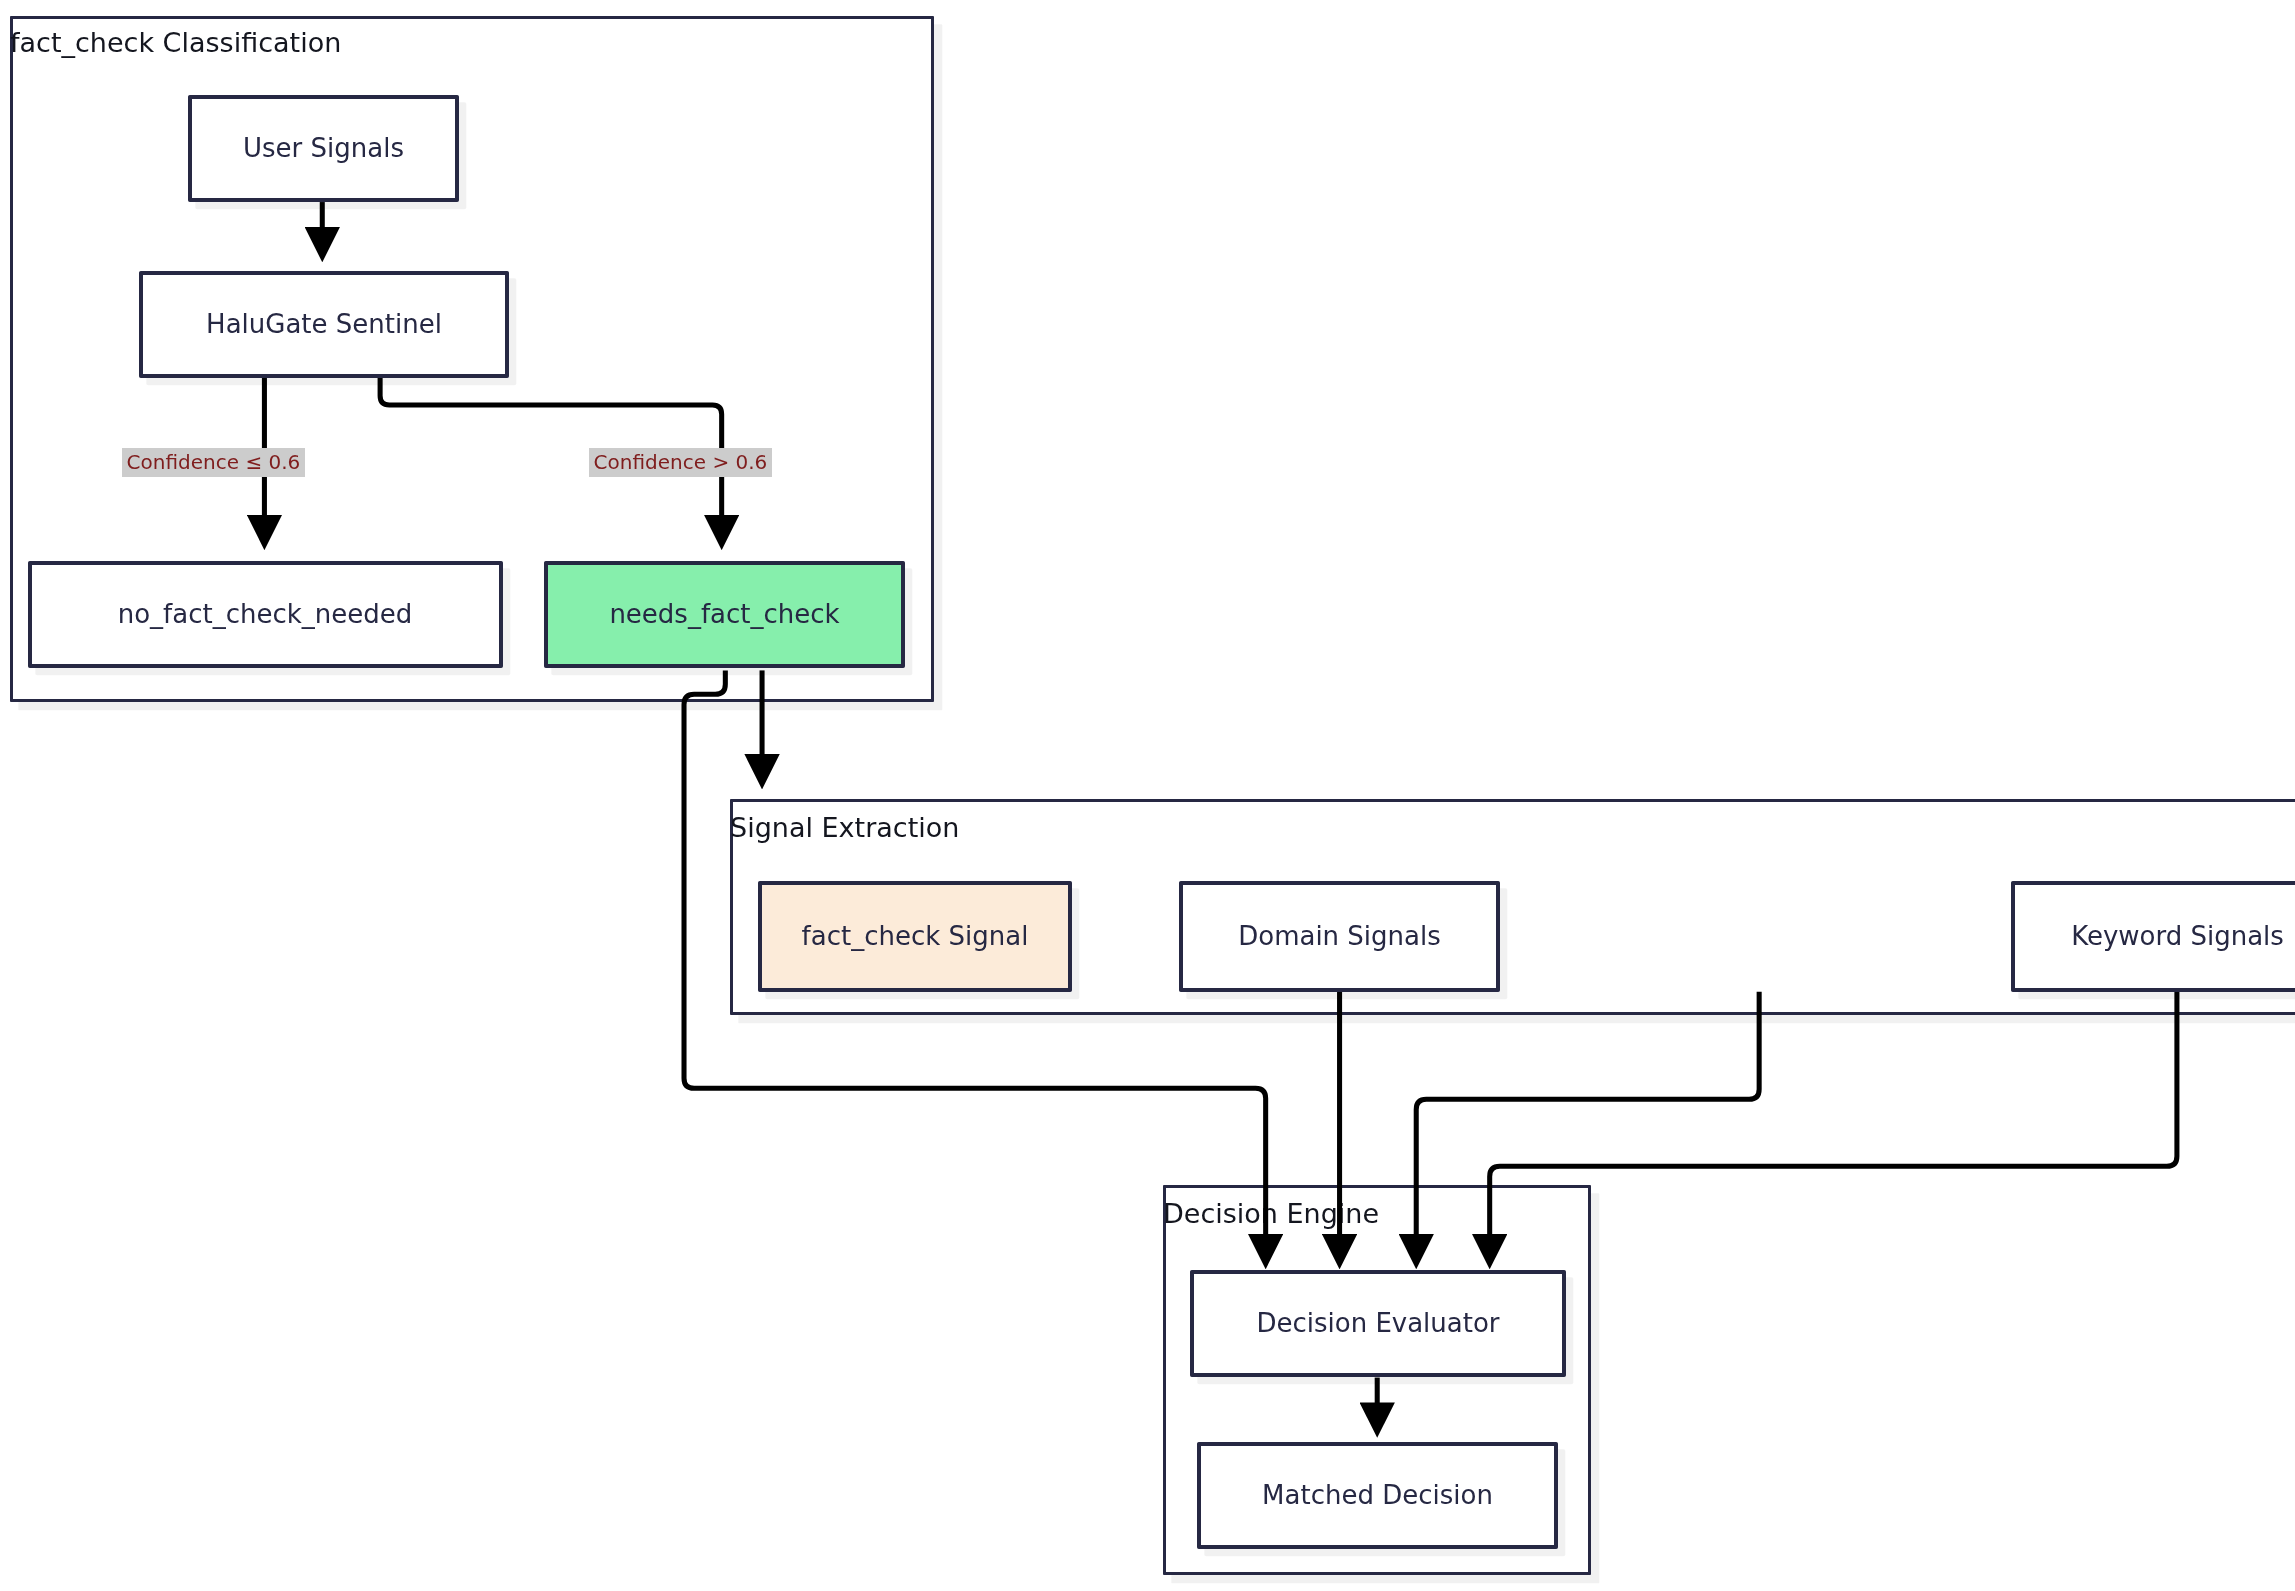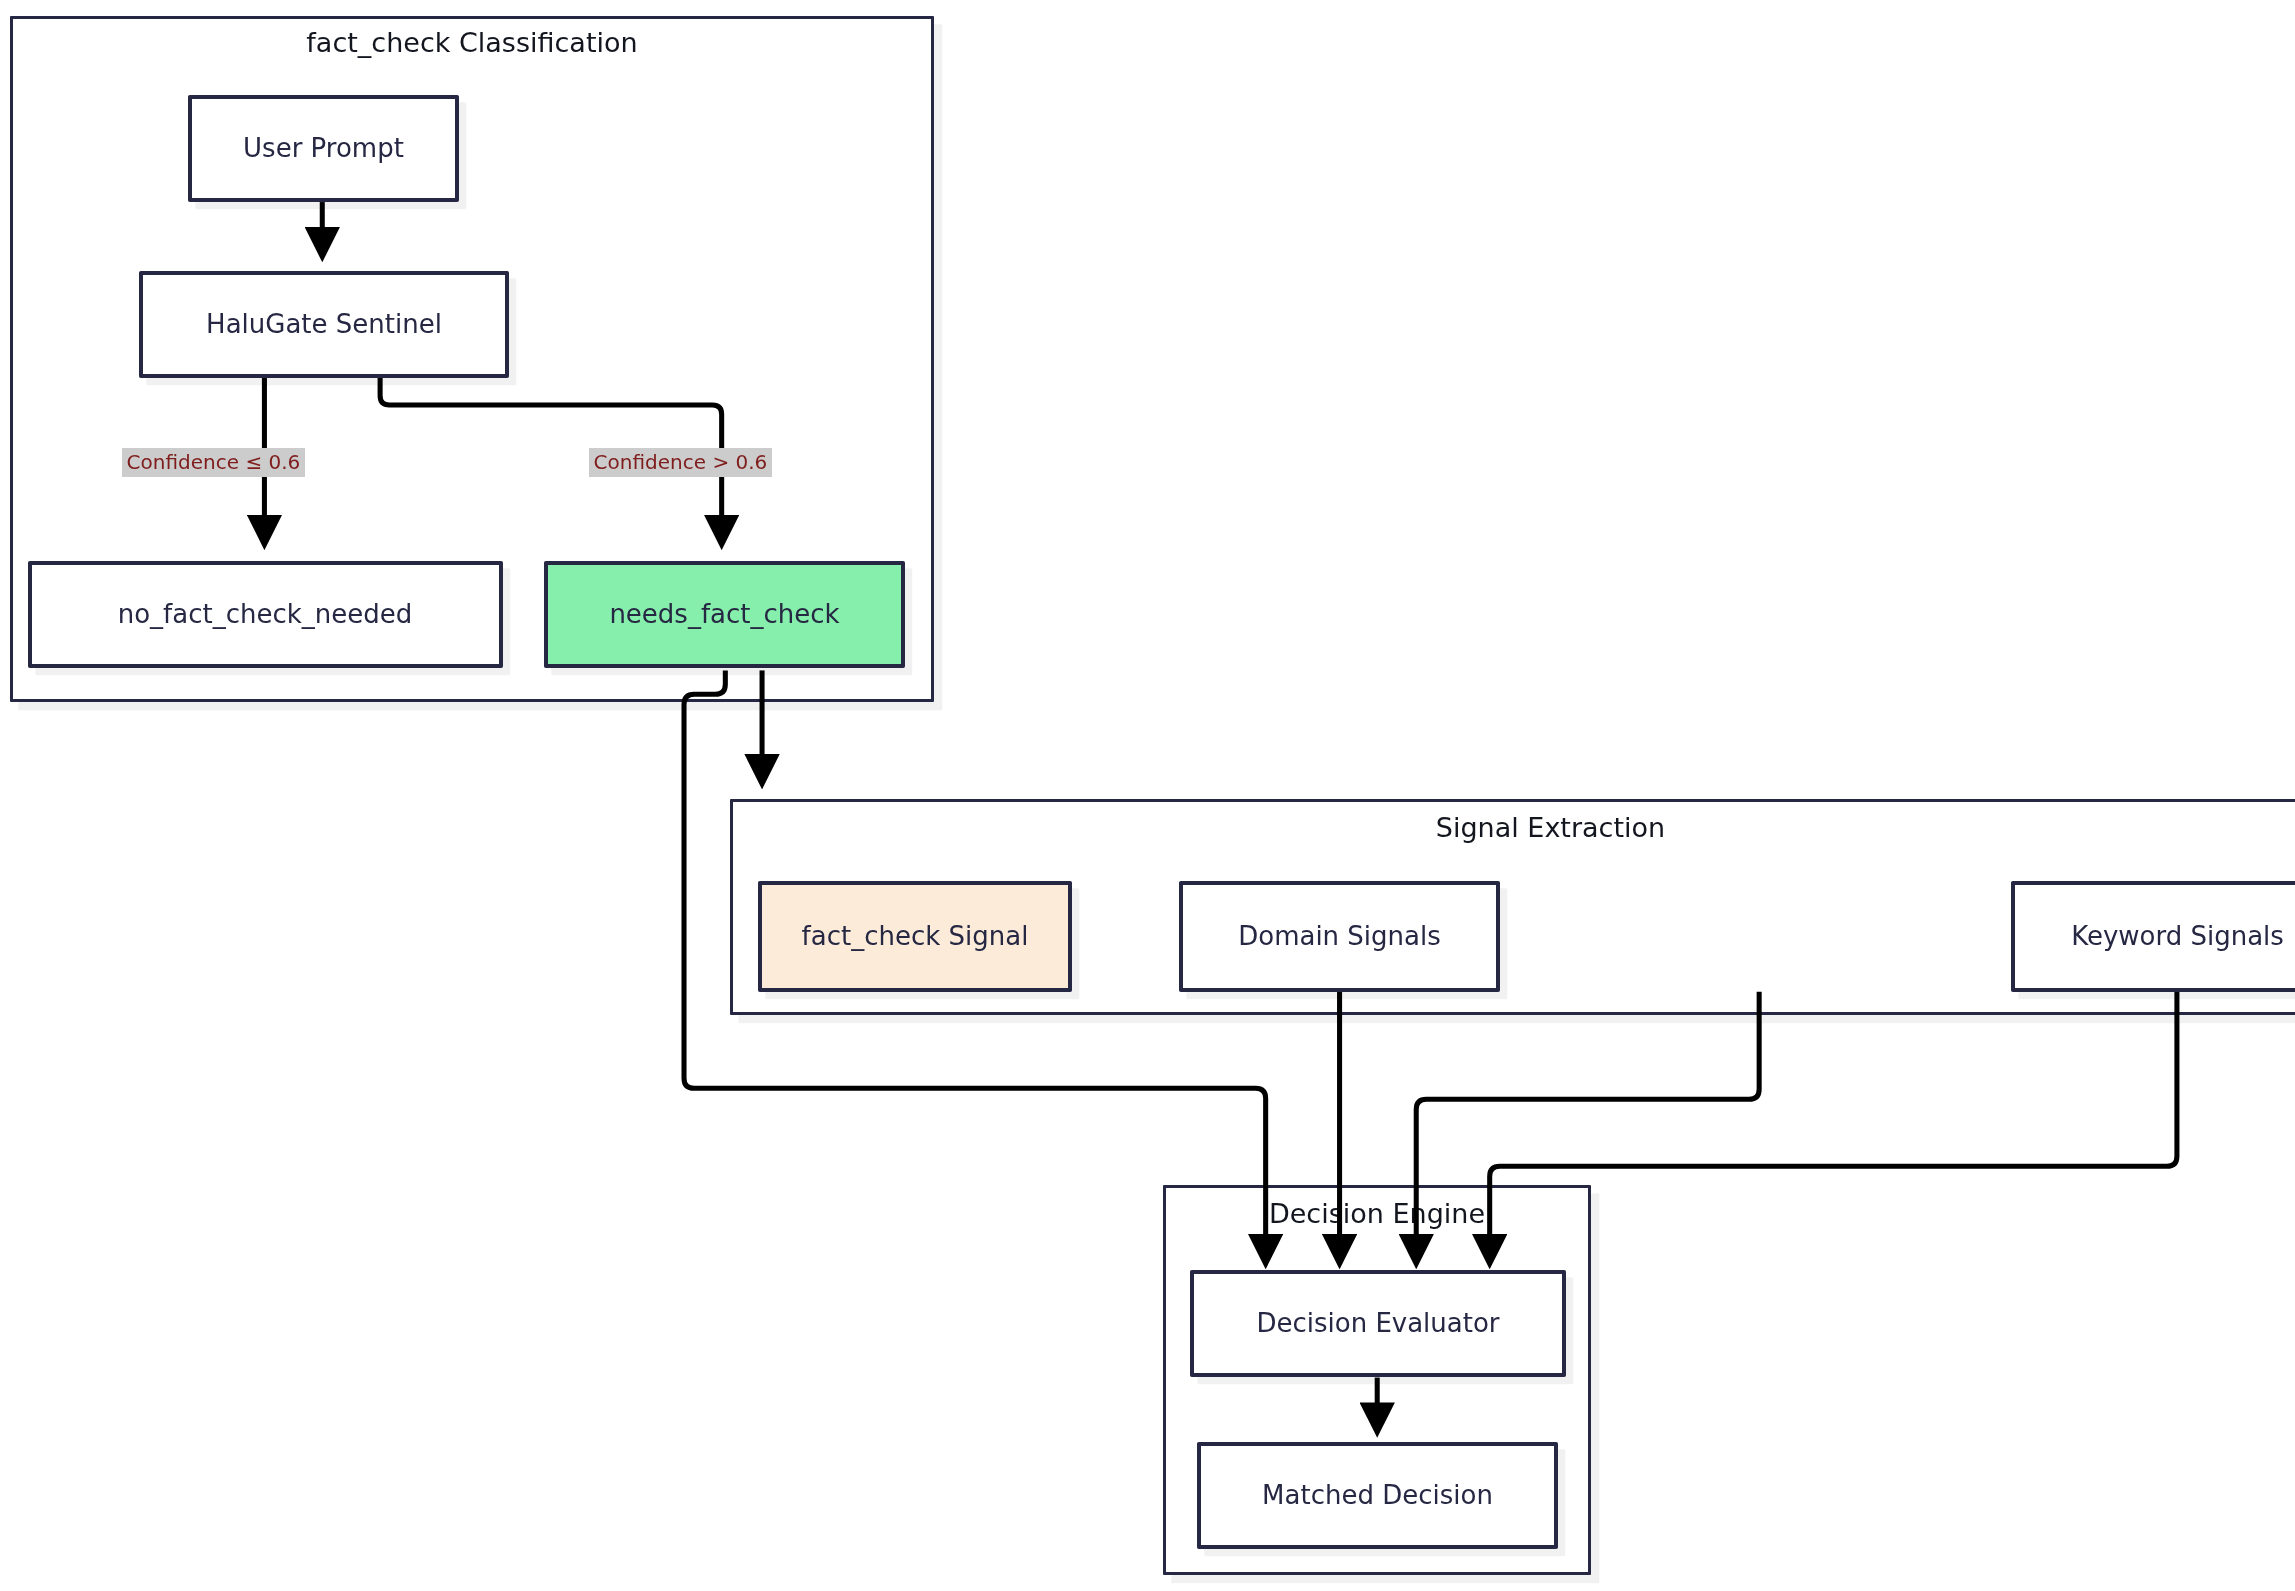--- a/index.html
+++ b/index.html
@@ -32,21 +32,20 @@
     background: #ffffff;
     border: 3.7px solid #262843;
     border-radius: 0.9px;
     box-shadow: 8.3px 8.3px 0 0 rgba(0,0,0,0.055);
     box-sizing: border-box;
   }
   .cluster-title {
     position: absolute;
     left: 0;
     right: 12px;
-    text-align: center;
     color: #14161f;
     font-size: 27px;
     line-height: 1;
     white-space: nowrap;
     font-family: "DejaVu Sans", sans-serif;
   }
   
   .node {
     position: absolute;
     box-sizing: border-box;
@@ -124,21 +123,21 @@
                L 3085,2745" marker-end="url(#arrowhead)"></path>
 
       <path d="M 4742,2160 L 4742,2518 Q 4742,2540 4720,2540 L 3267,2540 Q 3245,2540 3245,2562
                L 3245,2745" marker-end="url(#arrowhead)"></path>
 
       <path d="M 3000,3000 L 3000,3112" marker-end="url(#arrowhead)"></path>
     </g>
   </svg>
 
   <div class="node" style="left:188px; top:95px; width:271px; height:107px;">
-    <span class="node-label">User Prompt</span>
+    <span class="node-label">User Signals</span>
   </div>
 
   <div class="node" style="left:139px; top:271px; width:370px; height:107px;">
     <span class="node-label">HaluGate Sentinel</span>
   </div>
 
   <div class="node" style="left:27.5px; top:561px; width:475px; height:107px;">
     <span class="node-label">no_fact_check_needed</span>
   </div>
 

